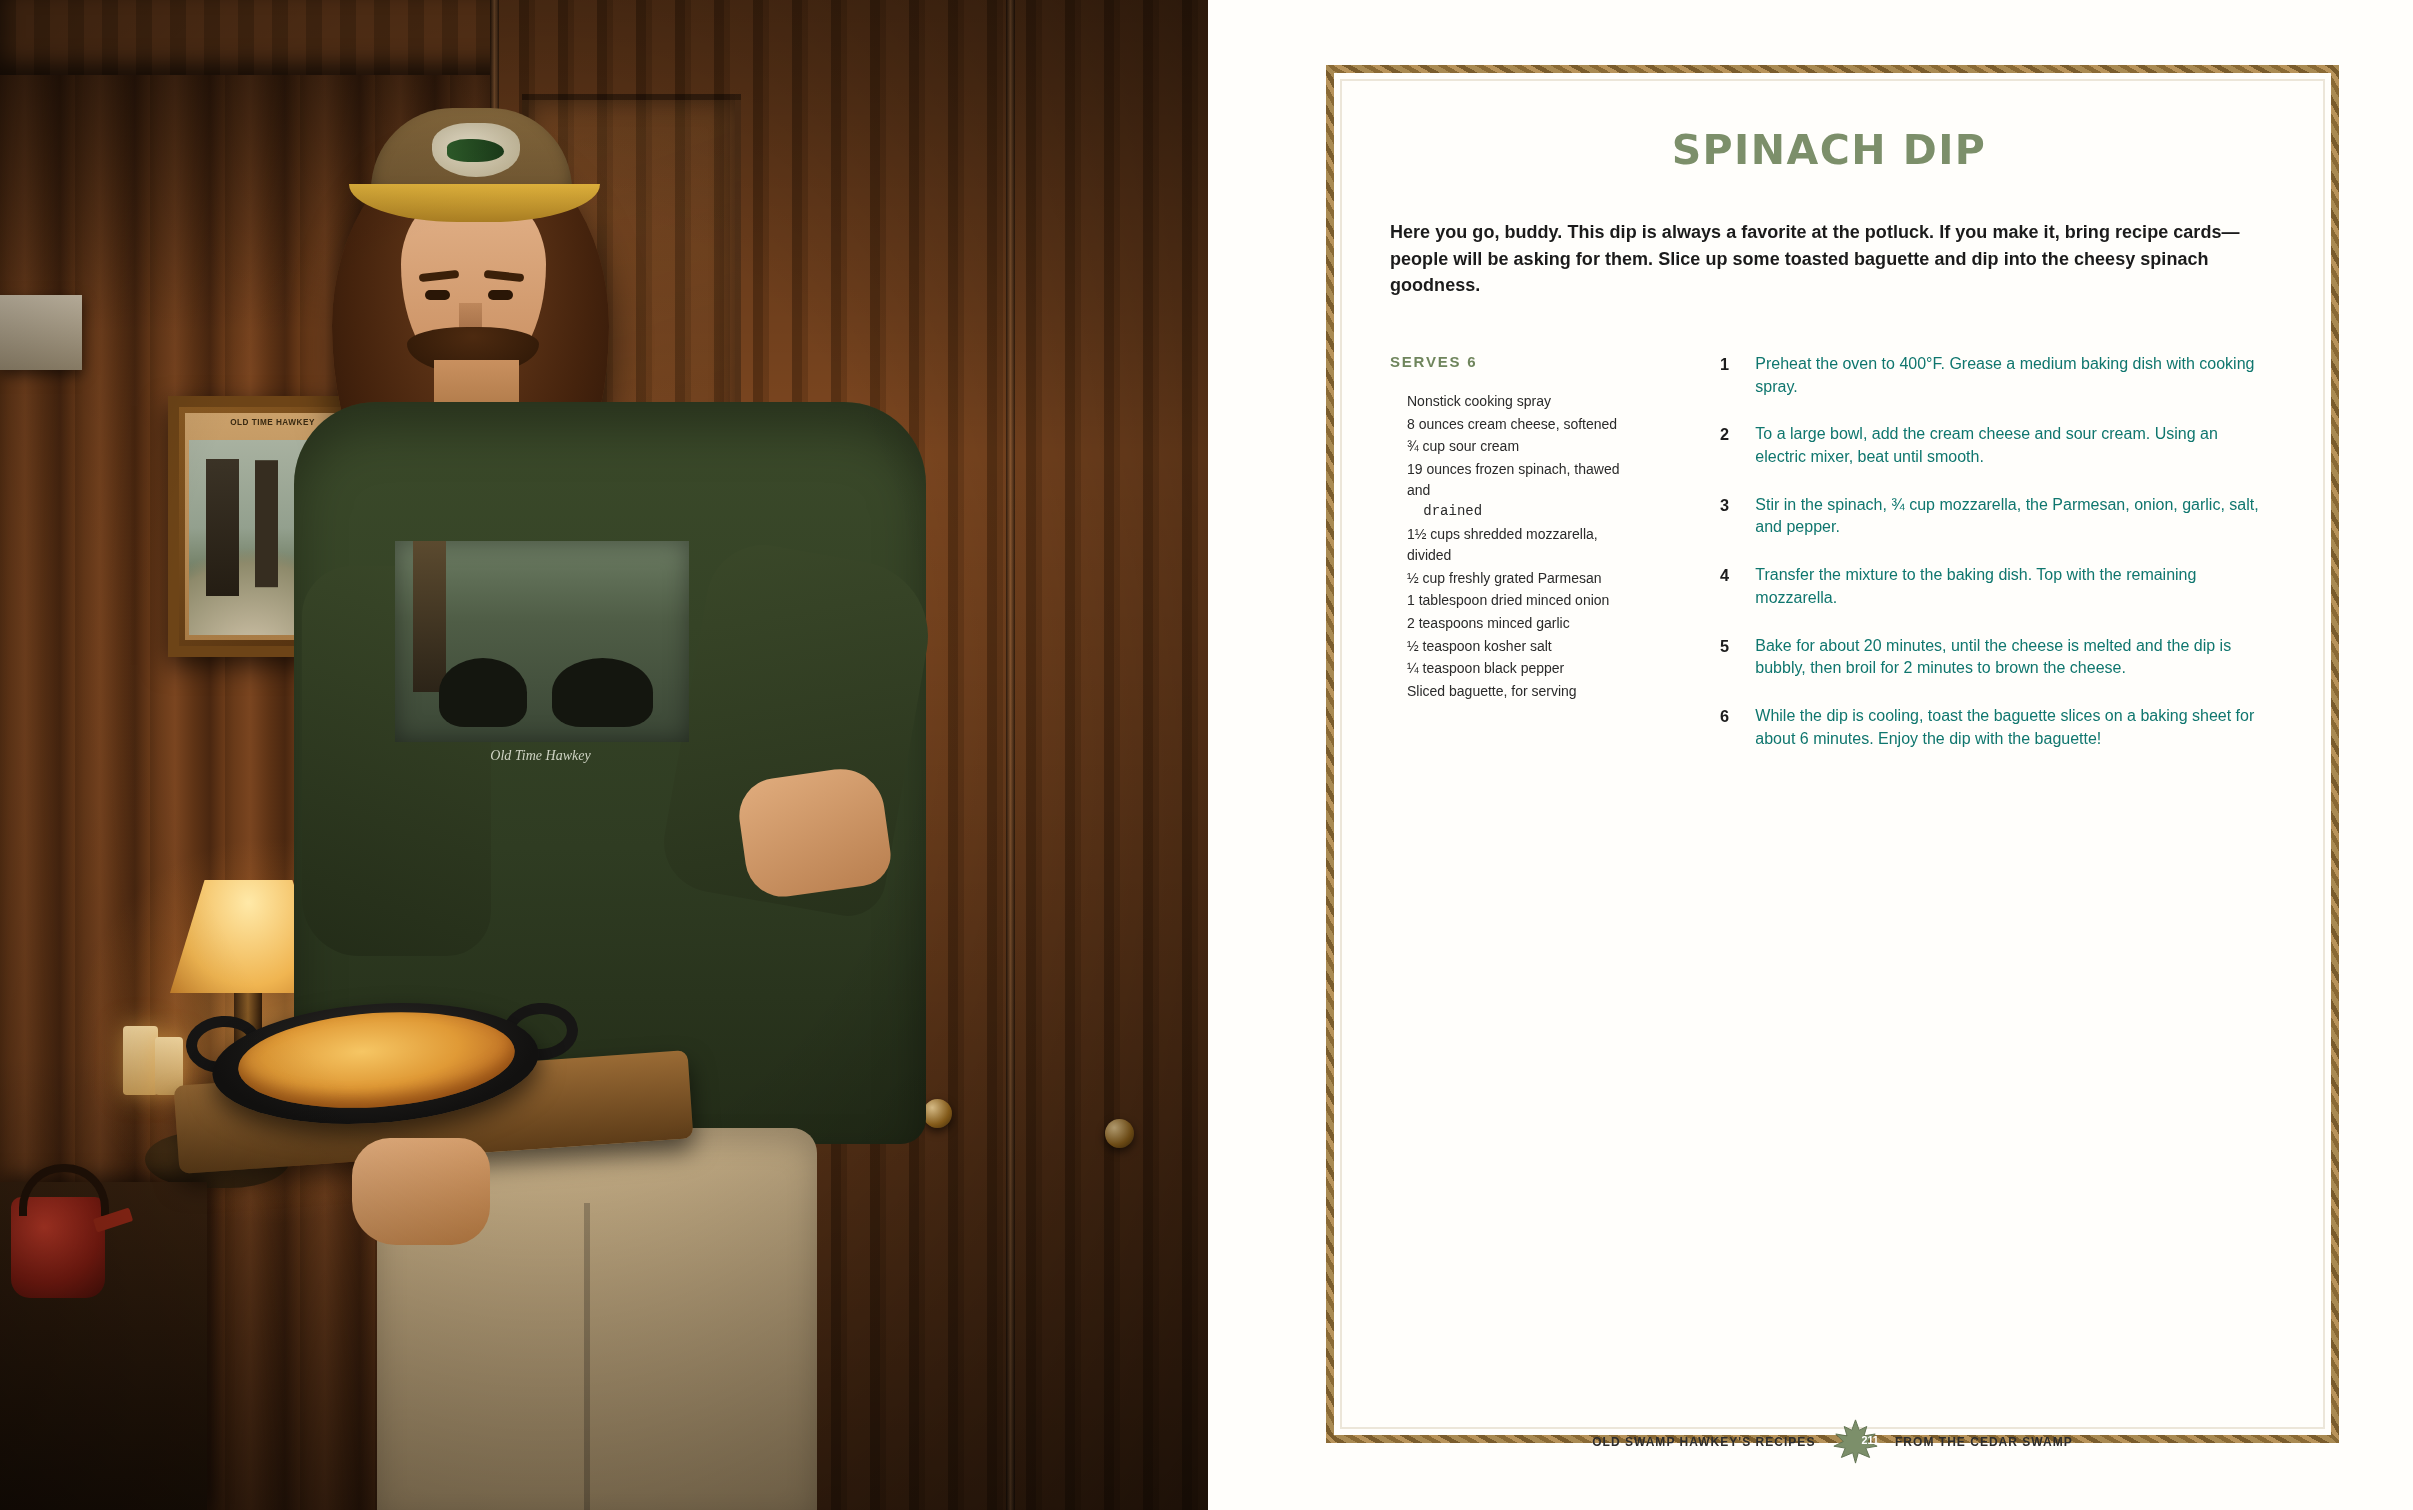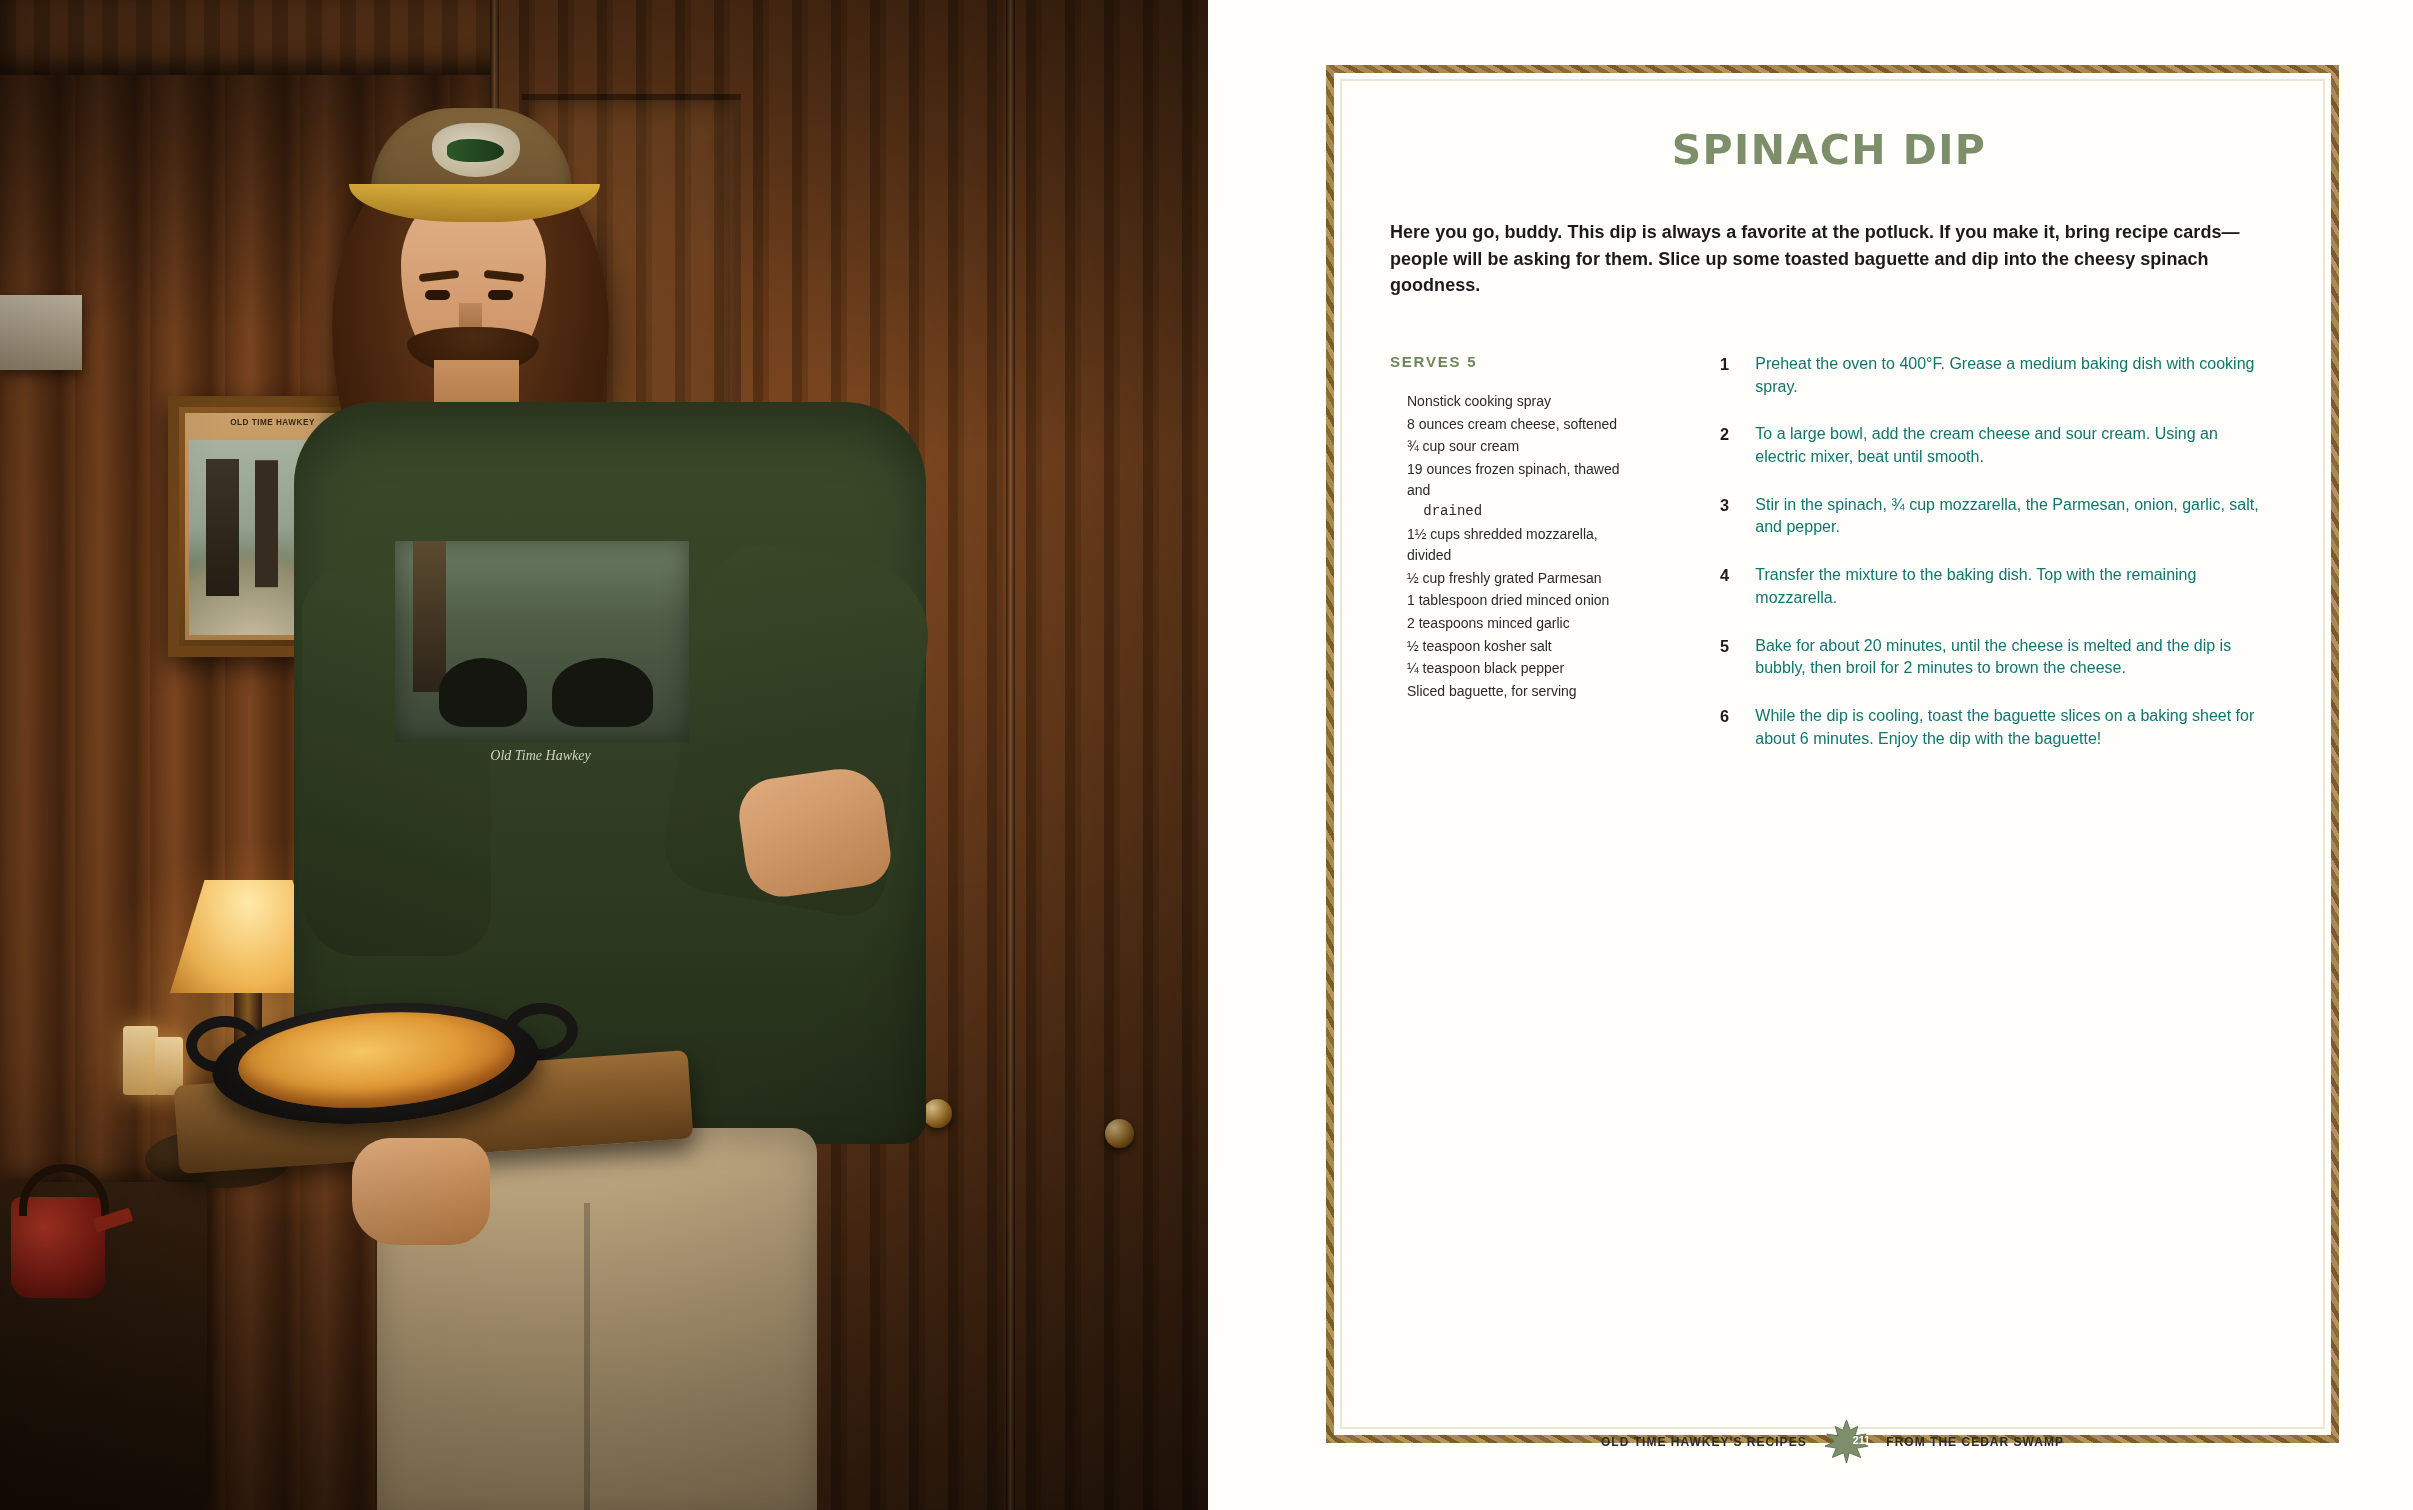--- a/index.html
+++ b/index.html
@@ -490,21 +490,21 @@
   <div class="recipe-page">
     <div class="twig-frame"></div>
 
     <div class="content">
       <h1 class="recipe-title">SPINACH DIP</h1>
       <p class="recipe-intro">Here you go, buddy. This dip is always a favorite at the potluck. If you make it, bring recipe cards—people will be asking for them. Slice up some toasted baguette and dip into the cheesy spinach goodness.</p>
 
       <div class="columns">
 
         <div class="col-ingredients">
-          <div class="serves">SERVES 5</div>
+          <div class="serves">SERVES 6</div>
           <ul class="ing-list">
             <li><span>Nonstick cooking spray</span></li>
             <li><span>8 ounces cream cheese, softened</span></li>
             <li><span>¾ cup sour cream</span></li>
             <li>
               <span>19 ounces frozen spinach, thawed and</span>
               <span class="cont">drained</span>
             </li>
             <li><span>1½ cups shredded mozzarella, divided</span></li>
             <li><span>½ cup freshly grated Parmesan</span></li>
@@ -540,21 +540,21 @@
           <div class="step">
             <div class="step-num">6</div>
             <div class="step-text">While the dip is cooling, toast the baguette slices on a baking sheet for about 6 minutes. Enjoy the dip with the baguette!</div>
           </div>
         </div>
 
       </div>
     </div>
 
     <div class="footer">
-      <div class="footer-text">OLD TIME HAWKEY'S RECIPES</div>
+      <div class="footer-text">OLD SWAMP HAWKEY'S RECIPES</div>
       <div class="leaf">
         <svg viewBox="0 0 100 100" width="47" height="49" aria-hidden="true">
           <path d="M50 4 L58 26 L74 18 L68 38 L92 34 L76 50 L96 60 L72 64 L80 84 L56 74 L50 96 L44 74 L20 84 L28 64 L4 60 L24 50 L8 34 L32 38 L26 18 L42 26 Z" fill="#7c8f6a" stroke="#5f7150" stroke-width="2"></path>
         </svg>
         <span class="page-num">211</span>
       </div>
       <div class="footer-text">FROM THE CEDAR SWAMP</div>
     </div>
   </div>
 

